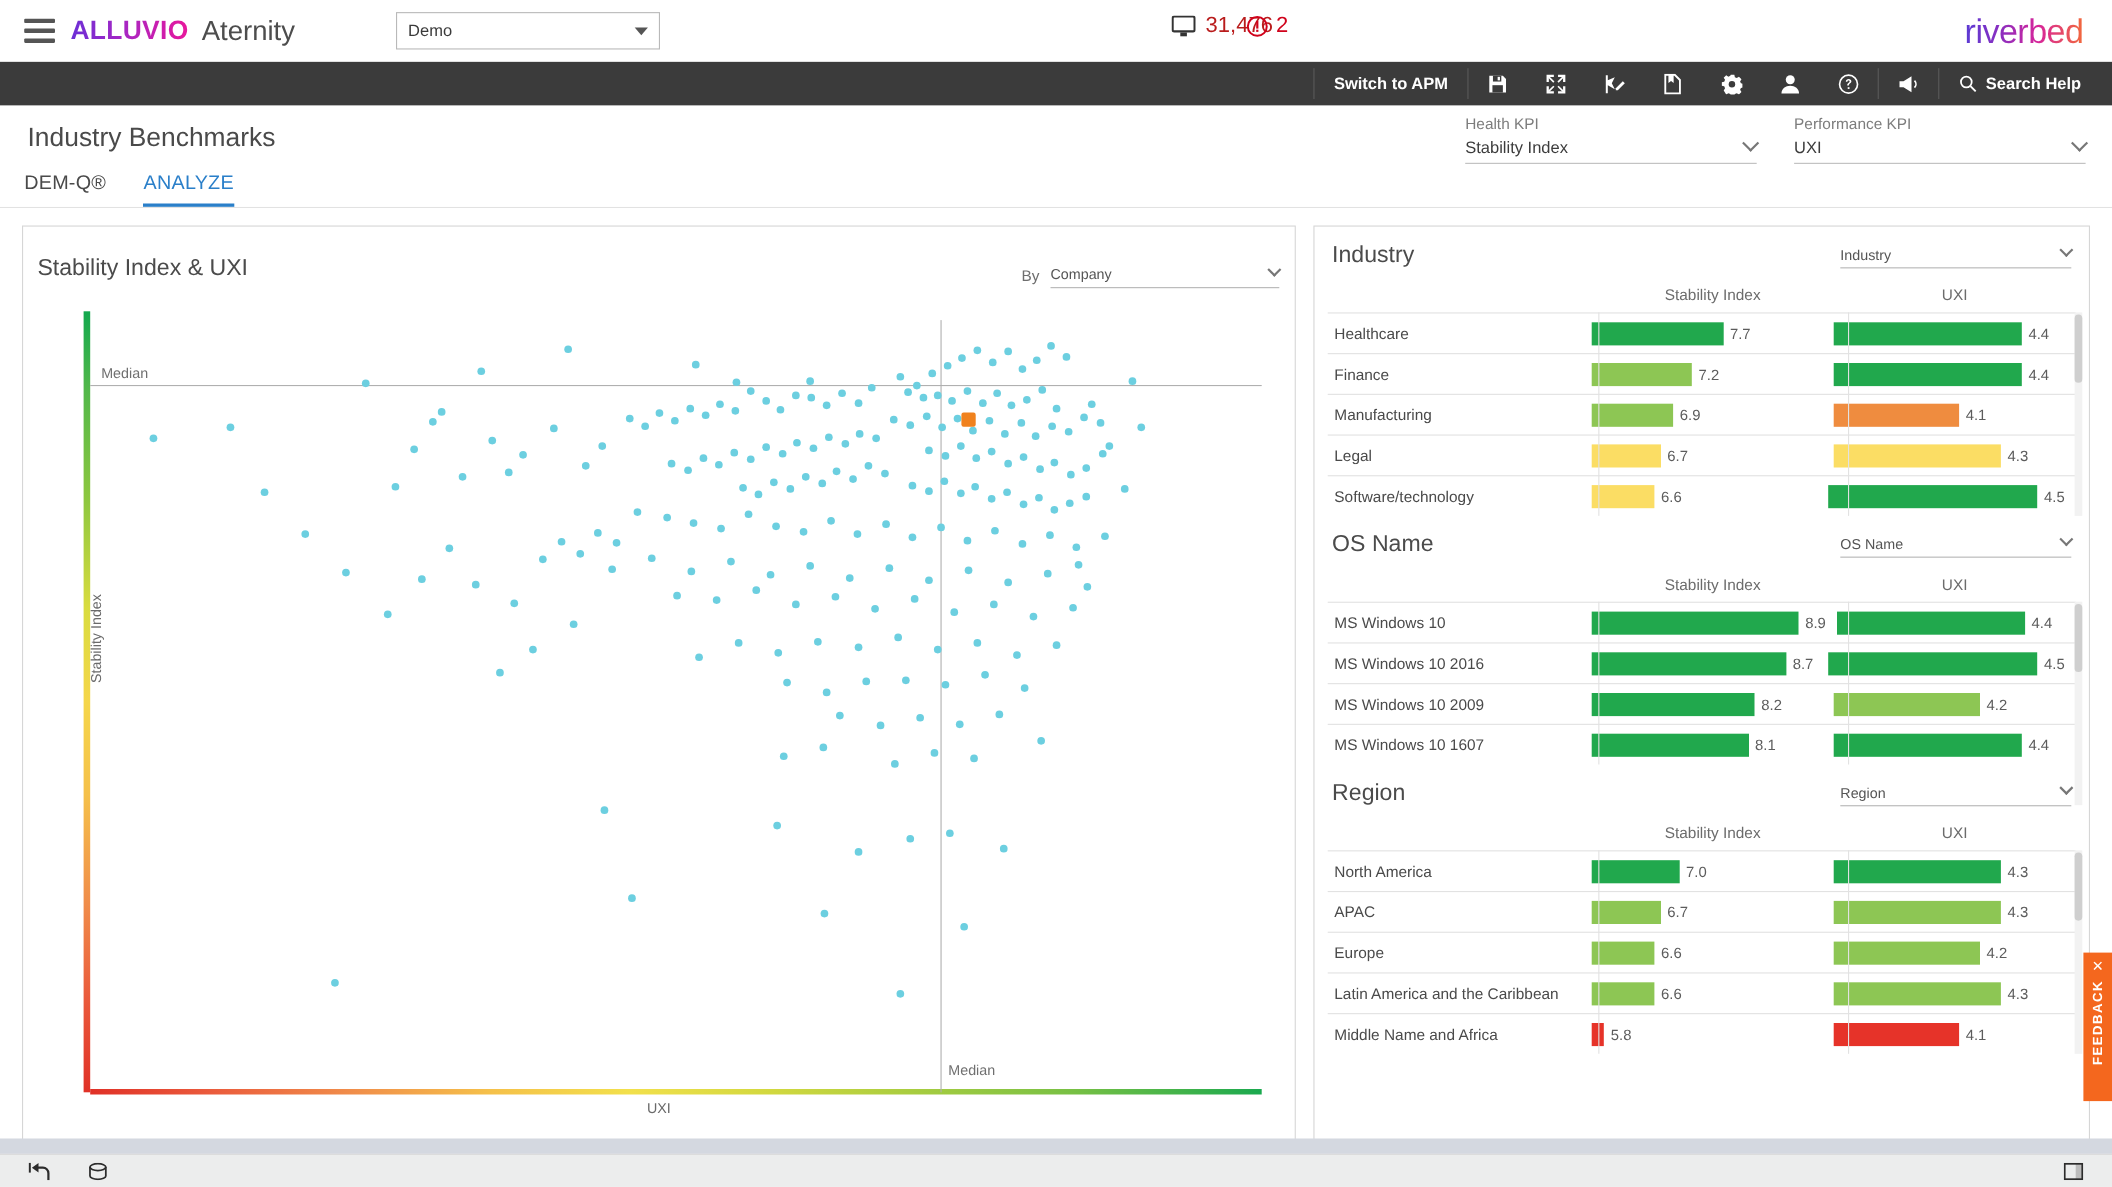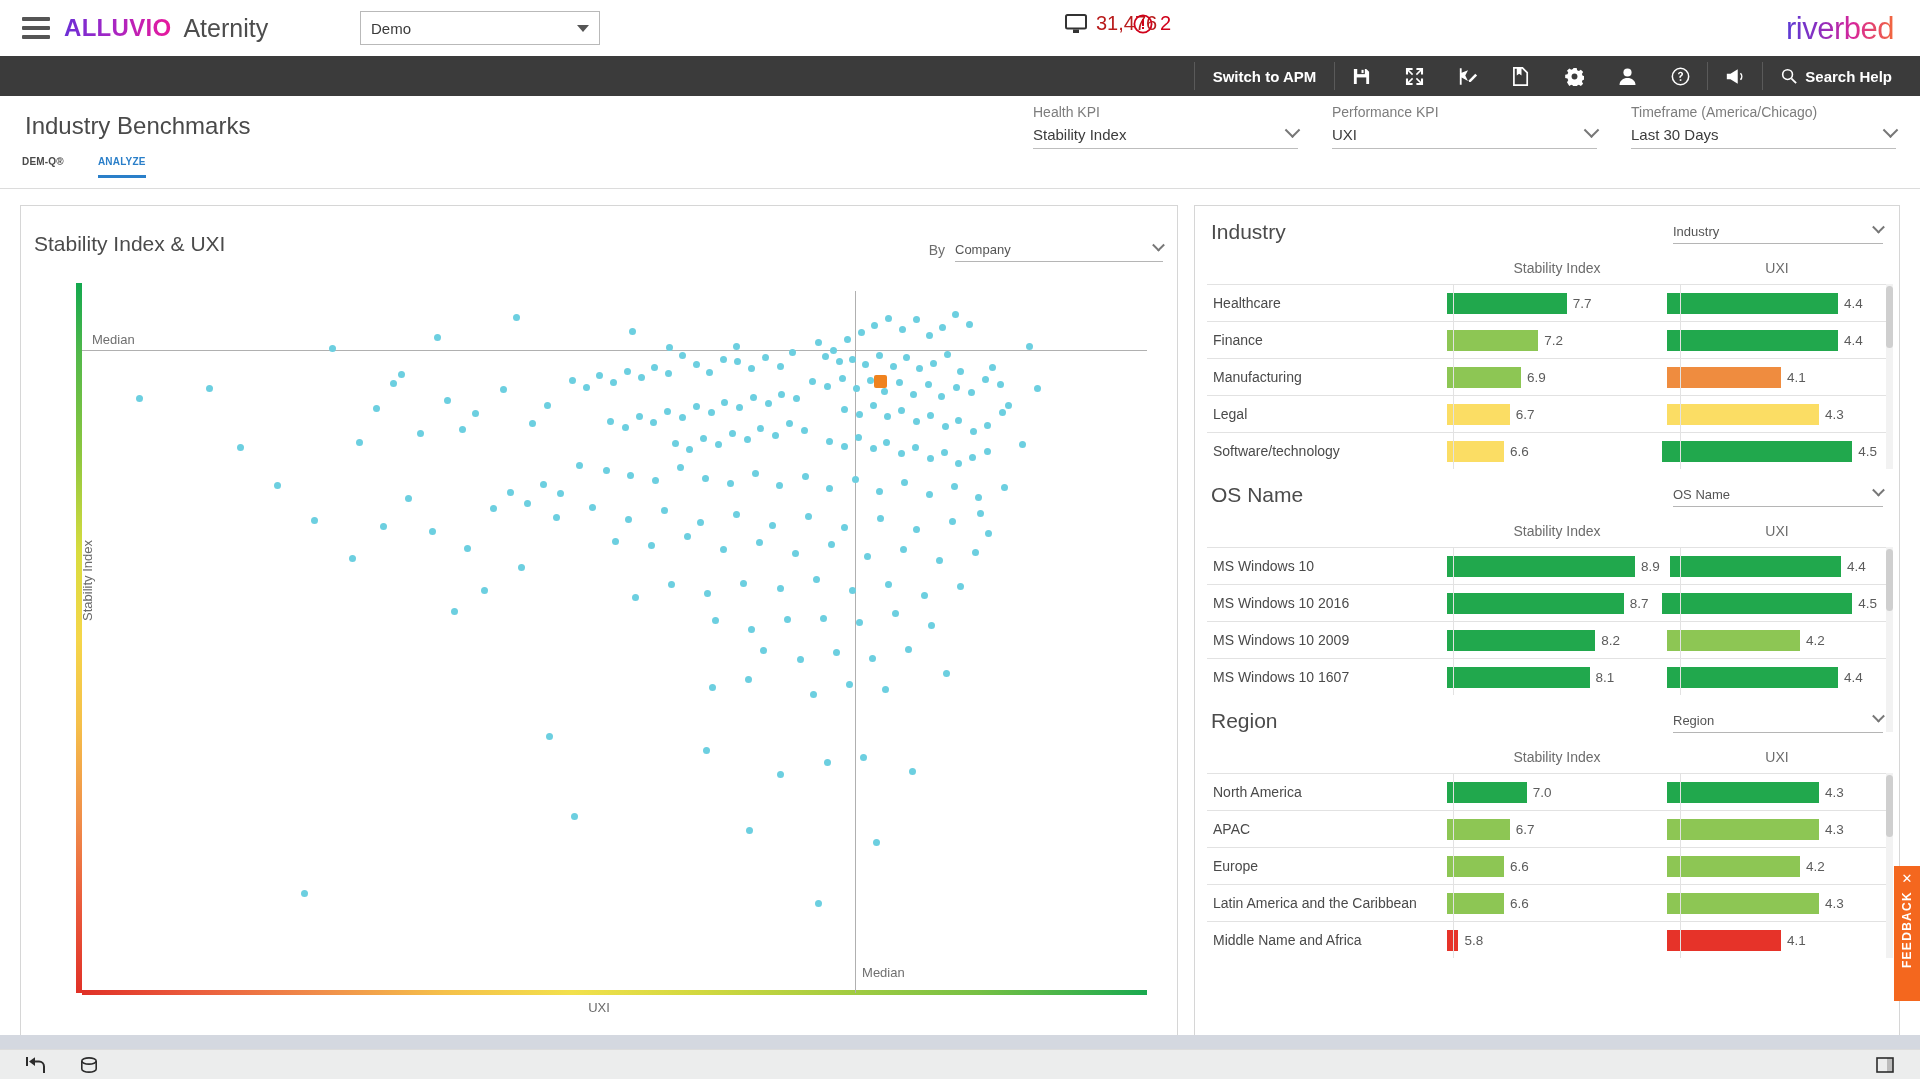--- a/index.html
+++ b/index.html
@@ -56,21 +56,21 @@
     display:flex; align-items:center; justify-content:center; color:#fff;
     padding: 0 18px; font-size:15px; font-weight:bold; cursor:pointer; white-space:nowrap;
   }
   .darkbar .icon-item { padding: 0 17px; }
   .darkbar svg { fill:#fff; }
 
   
   .pagehead { position:relative; height: 92px; background:#fff; }
   .page-title { position:absolute; left:25px; top: 16px; font-size:24px; color:#4a4a4a; font-weight:400; }
   .tabs { position:absolute; left:22px; top: 60px; display:flex; gap: 34px; }
-  .tab { font-size:10px; font-weight:bold; color:#4a4a4a; padding-bottom:8px; cursor:pointer; letter-spacing:.2px;}
+  .tab { font-size:18px; font-weight:normal; color:#4a4a4a; padding-bottom:8px; cursor:pointer; letter-spacing:.2px;}
   .tab.active { color:#2a7fc9; border-bottom:3px solid #2a7fc9; }
   .kpis { position:absolute; right: 24px; top: 8px; display:flex; gap: 34px; }
   .kpi { width: 265px; }
   .kpi .lbl { font-size: 14px; color:#7d7d7d; margin-bottom: 6px; }
   .kpi .val {
     font-size:15px; color:#3c3c3c; border-bottom:1px solid #bdbdbd; padding-bottom:5px;
     display:flex; align-items:center;
   }
   .kpi .val .chev { margin-left:auto; }
   .chev { width:11px; height:11px; border-right:2px solid #777; border-bottom:2px solid #777; transform: rotate(45deg) translate(-3px,-3px); }
@@ -256,27 +256,20 @@
         <div class="lbl">Health KPI</div>
         <div class="val">
           <span>Stability Index</span>
           <span class="chev"></span>
         </div>
       </div>
       <div class="kpi">
         <div class="lbl">Performance KPI</div>
         <div class="val">
           <span>UXI</span>
-          <span class="chev"></span>
-        </div>
-      </div>
-      <div class="kpi">
-        <div class="lbl">Timeframe (America/Chicago)</div>
-        <div class="val">
-          <span>Last 30 Days</span>
           <span class="chev"></span>
         </div>
       </div>
     </div>
   </div>
   <div class="head-divider"></div>
 
   <div class="content">
 
     <div class="card chart-card">

